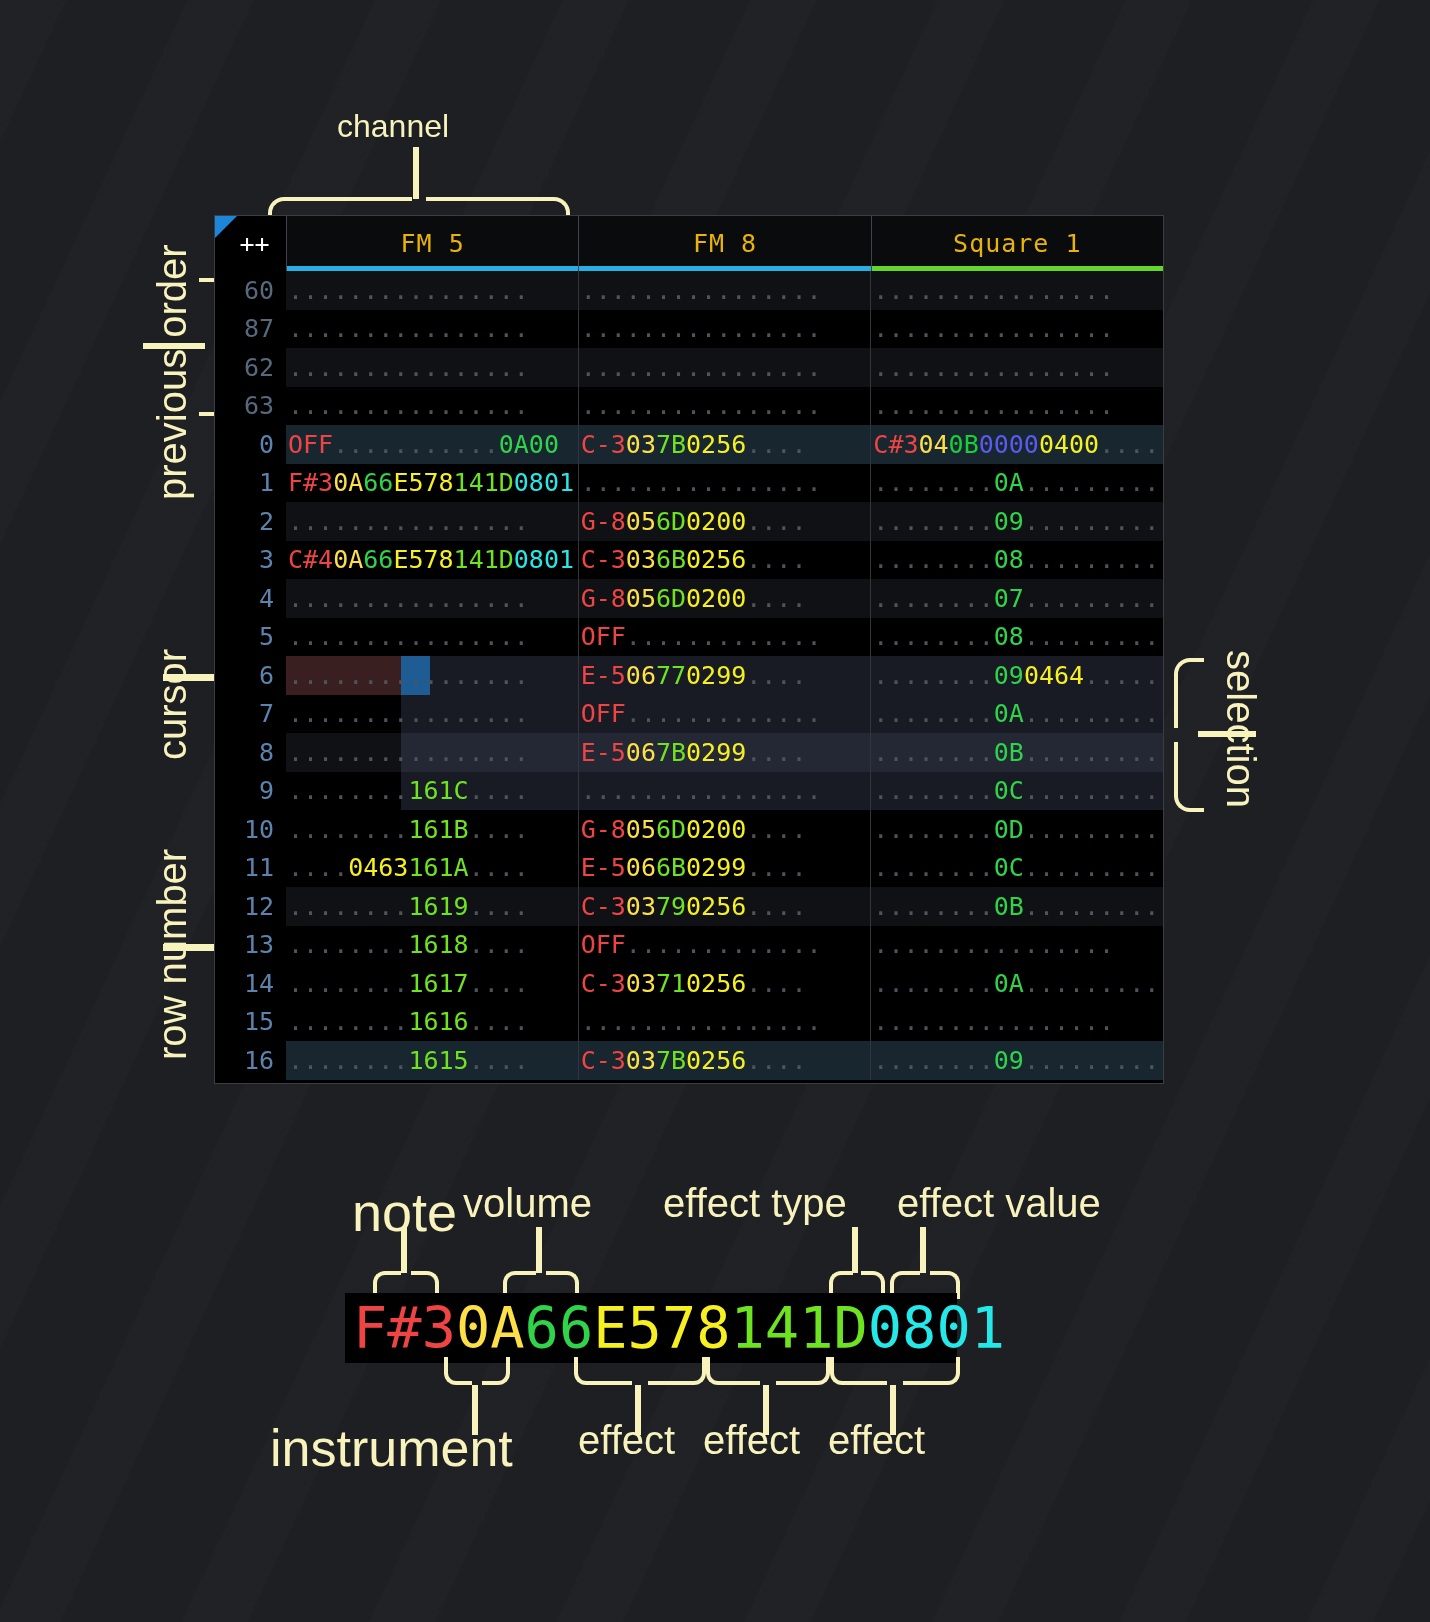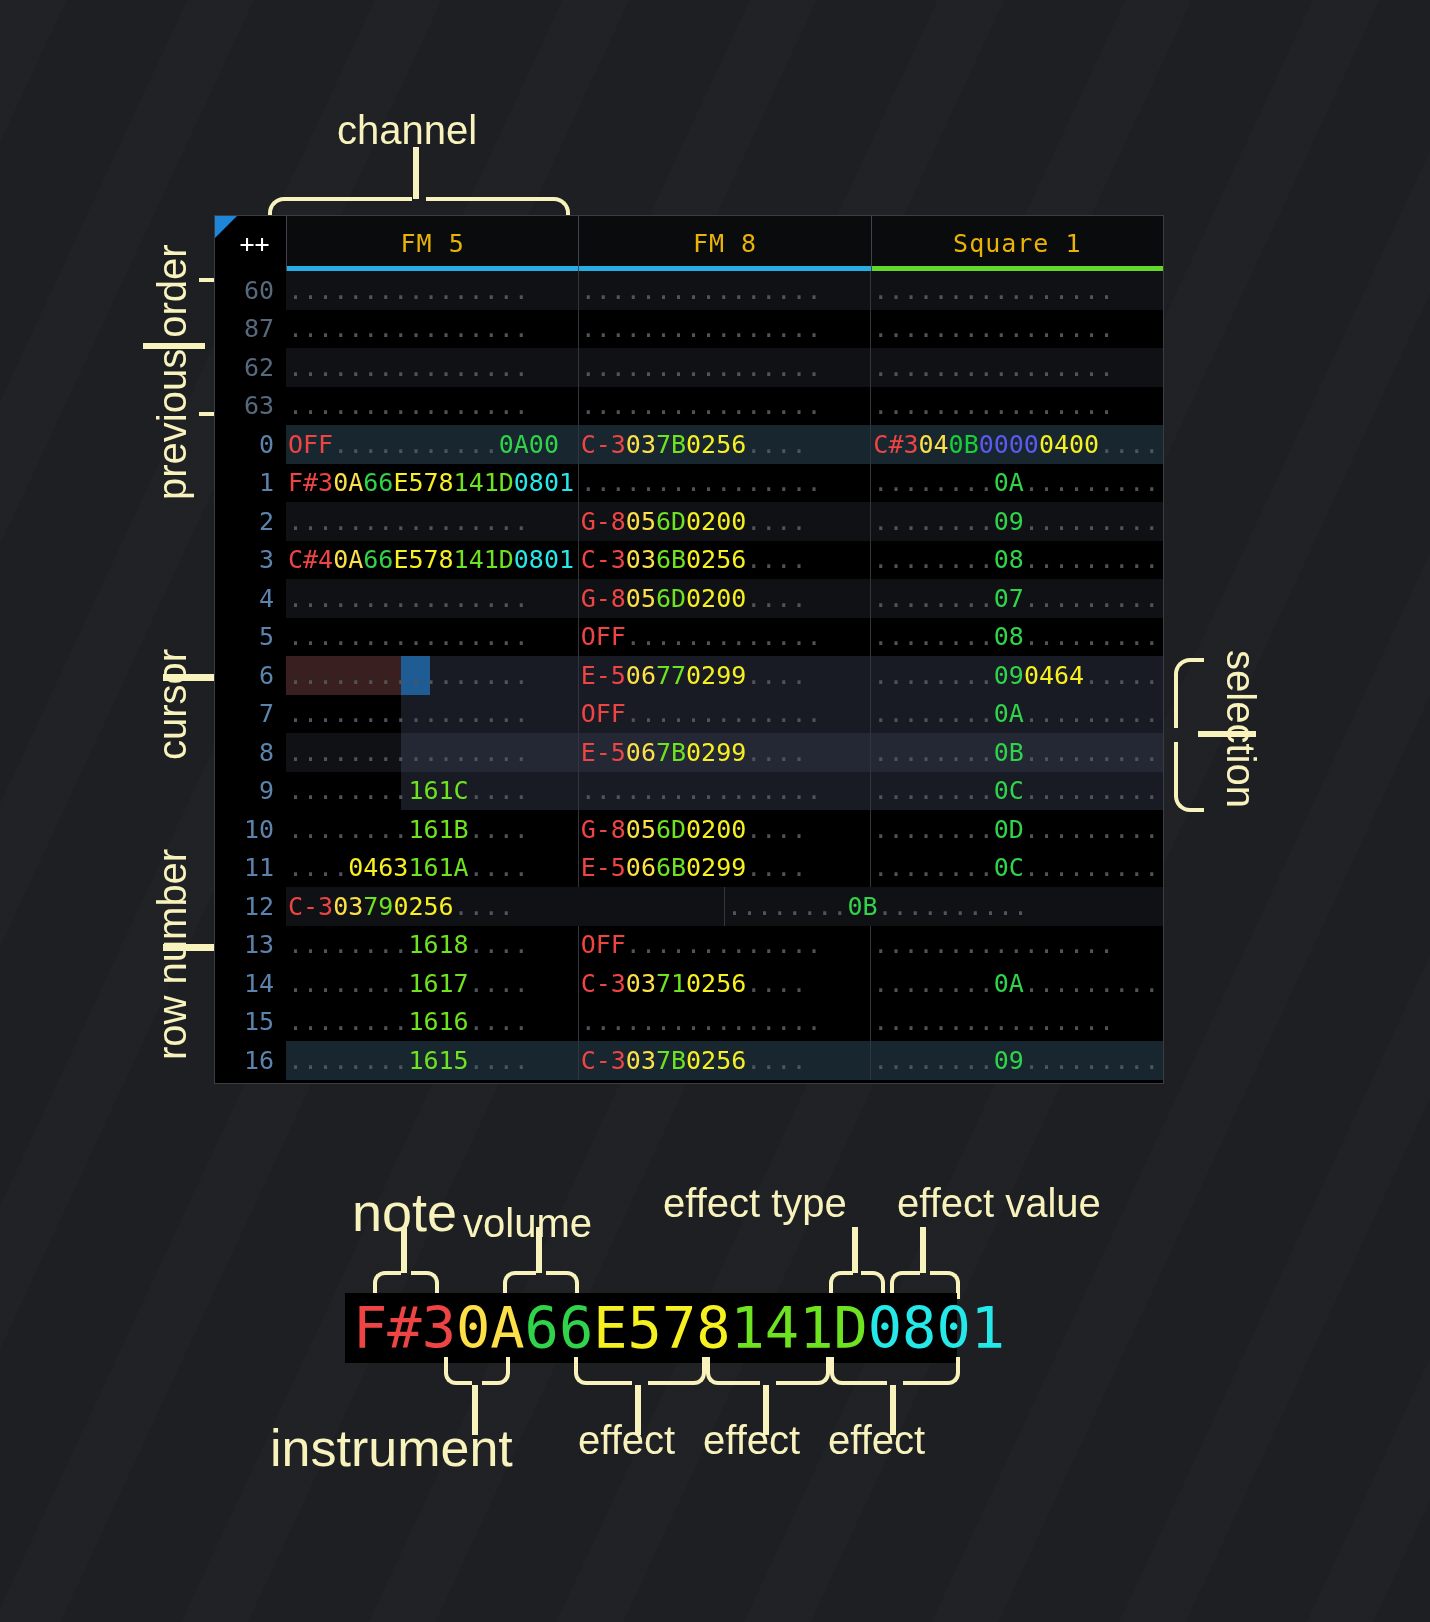--- a/index.html
+++ b/index.html
@@ -145,21 +145,21 @@
     font-family:"DejaVu Sans Mono","Liberation Mono",monospace;
     font-size:57px;letter-spacing:0px;white-space:pre;
     padding-left:8px;box-sizing:border-box;
   }
 </style>
 </head>
 <body>
 
 <div id="bg-texture"></div>
 
-<div class="anno" style="left:337px;top:108px;font-size:40px;">channel</div>
+<div class="anno" style="left:337px;top:108px;font-size:32px;">channel</div>
 <div class="brace" style="left:268px;top:185px;width:302px;height:30px;">
   <div class="arm" style="left:0;top:12px;width:140px;height:30px;border-right:none;border-bottom:none;border-top-left-radius:16px;"></div>
   <div class="arm" style="left:158px;top:12px;width:140px;height:30px;border-left:none;border-bottom:none;border-top-right-radius:16px;"></div>
   <div class="stem" style="left:145px;top:-38px;width:6px;height:52px;"></div>
 </div>
 
 <div class="anno anno-v" style="left:150px;top:500px;font-size:40px;transform:rotate(-90deg);">previous order</div>
 <div class="brace" style="left:193px;top:278px;width:36px;height:140px;">
   <div class="arm" style="right:0;top:0;width:26px;height:58px;border-left:none;border-bottom:none;border-top-right-radius:16px;"></div>
   <div class="arm" style="right:0;top:76px;width:26px;height:58px;border-left:none;border-top:none;border-bottom-right-radius:16px;"></div>
@@ -337,20 +337,21 @@
           <div class="cells">
             <div class="cell"><span class="txt"><span class="t-dot">....</span><span class="t-fx-y">0463</span><span class="t-fx-g">161A</span><span class="t-dot">....</span></span></div>
             <div class="cell"><span class="txt"><span class="t-note">E-5</span><span class="t-ins">06</span><span class="t-fx-g">6B</span><span class="t-fx-y">0299</span><span class="t-dot">....</span></span></div>
             <div class="cell"><span class="txt"><span class="t-dot">........</span><span class="t-vol">0C</span><span class="t-dot">..........</span></span></div>
           </div>
         </div>
         <div class="row">
           <div class="rowbg alt"></div>
           <div class="rn">12</div>
           <div class="cells">
+            <div class="cell"><span class="txt"><span class="t-dot">........</span><span class="t-fx-g">1619</span><span class="t-dot">....</span></span></div>
             <div class="cell"><span class="txt"><span class="t-note">C-3</span><span class="t-ins">03</span><span class="t-fx-g">79</span><span class="t-fx-y">0256</span><span class="t-dot">....</span></span></div>
             <div class="cell"><span class="txt"><span class="t-dot">........</span><span class="t-vol">0B</span><span class="t-dot">..........</span></span></div>
           </div>
         </div>
         <div class="row">
           <div class="rn">13</div>
           <div class="cells">
             <div class="cell"><span class="txt"><span class="t-dot">........</span><span class="t-fx-g">1618</span><span class="t-dot">....</span></span></div>
             <div class="cell"><span class="txt"><span class="t-note">OFF</span><span class="t-dot">.............</span></span></div>
             <div class="cell"><span class="txt"><span class="t-dot">................</span></span></div>
@@ -379,21 +380,21 @@
             <div class="cell"><span class="txt"><span class="t-dot">........</span><span class="t-fx-g">1615</span><span class="t-dot">....</span></span></div>
             <div class="cell"><span class="txt"><span class="t-note">C-3</span><span class="t-ins">03</span><span class="t-fx-g">7B</span><span class="t-fx-y">0256</span><span class="t-dot">....</span></span></div>
             <div class="cell"><span class="txt"><span class="t-dot">........</span><span class="t-vol">09</span><span class="t-dot">..........</span></span></div>
           </div>
         </div>
       </div>
   </div>
 </div>
 
 <div class="anno" style="left:352px;top:1181px;font-size:54px;">note</div>
-<div class="anno" style="left:463px;top:1181px;font-size:40px;margin-top:20px;">volume</div>
+<div class="anno" style="left:463px;top:1181px;font-size:40px;">volume</div>
 <div class="anno" style="left:663px;top:1181px;font-size:40px;">effect type</div>
 <div class="anno" style="left:897px;top:1181px;font-size:40px;">effect value</div>
 
 <div class="brace" style="left:373px;top:1257px;width:62px;height:34px;">
   <div class="arm" style="left:0;top:14px;width:24px;height:24px;border-right:none;border-bottom:none;border-top-left-radius:12px;"></div>
   <div class="arm" style="left:38px;top:14px;width:24px;height:24px;border-left:none;border-bottom:none;border-top-right-radius:12px;"></div>
   <div class="stem" style="left:28px;top:-30px;width:6px;height:46px;"></div>
 </div>
 <div class="brace" style="left:503px;top:1257px;width:72px;height:34px;">
   <div class="arm" style="left:0;top:14px;width:29px;height:24px;border-right:none;border-bottom:none;border-top-left-radius:12px;"></div>

